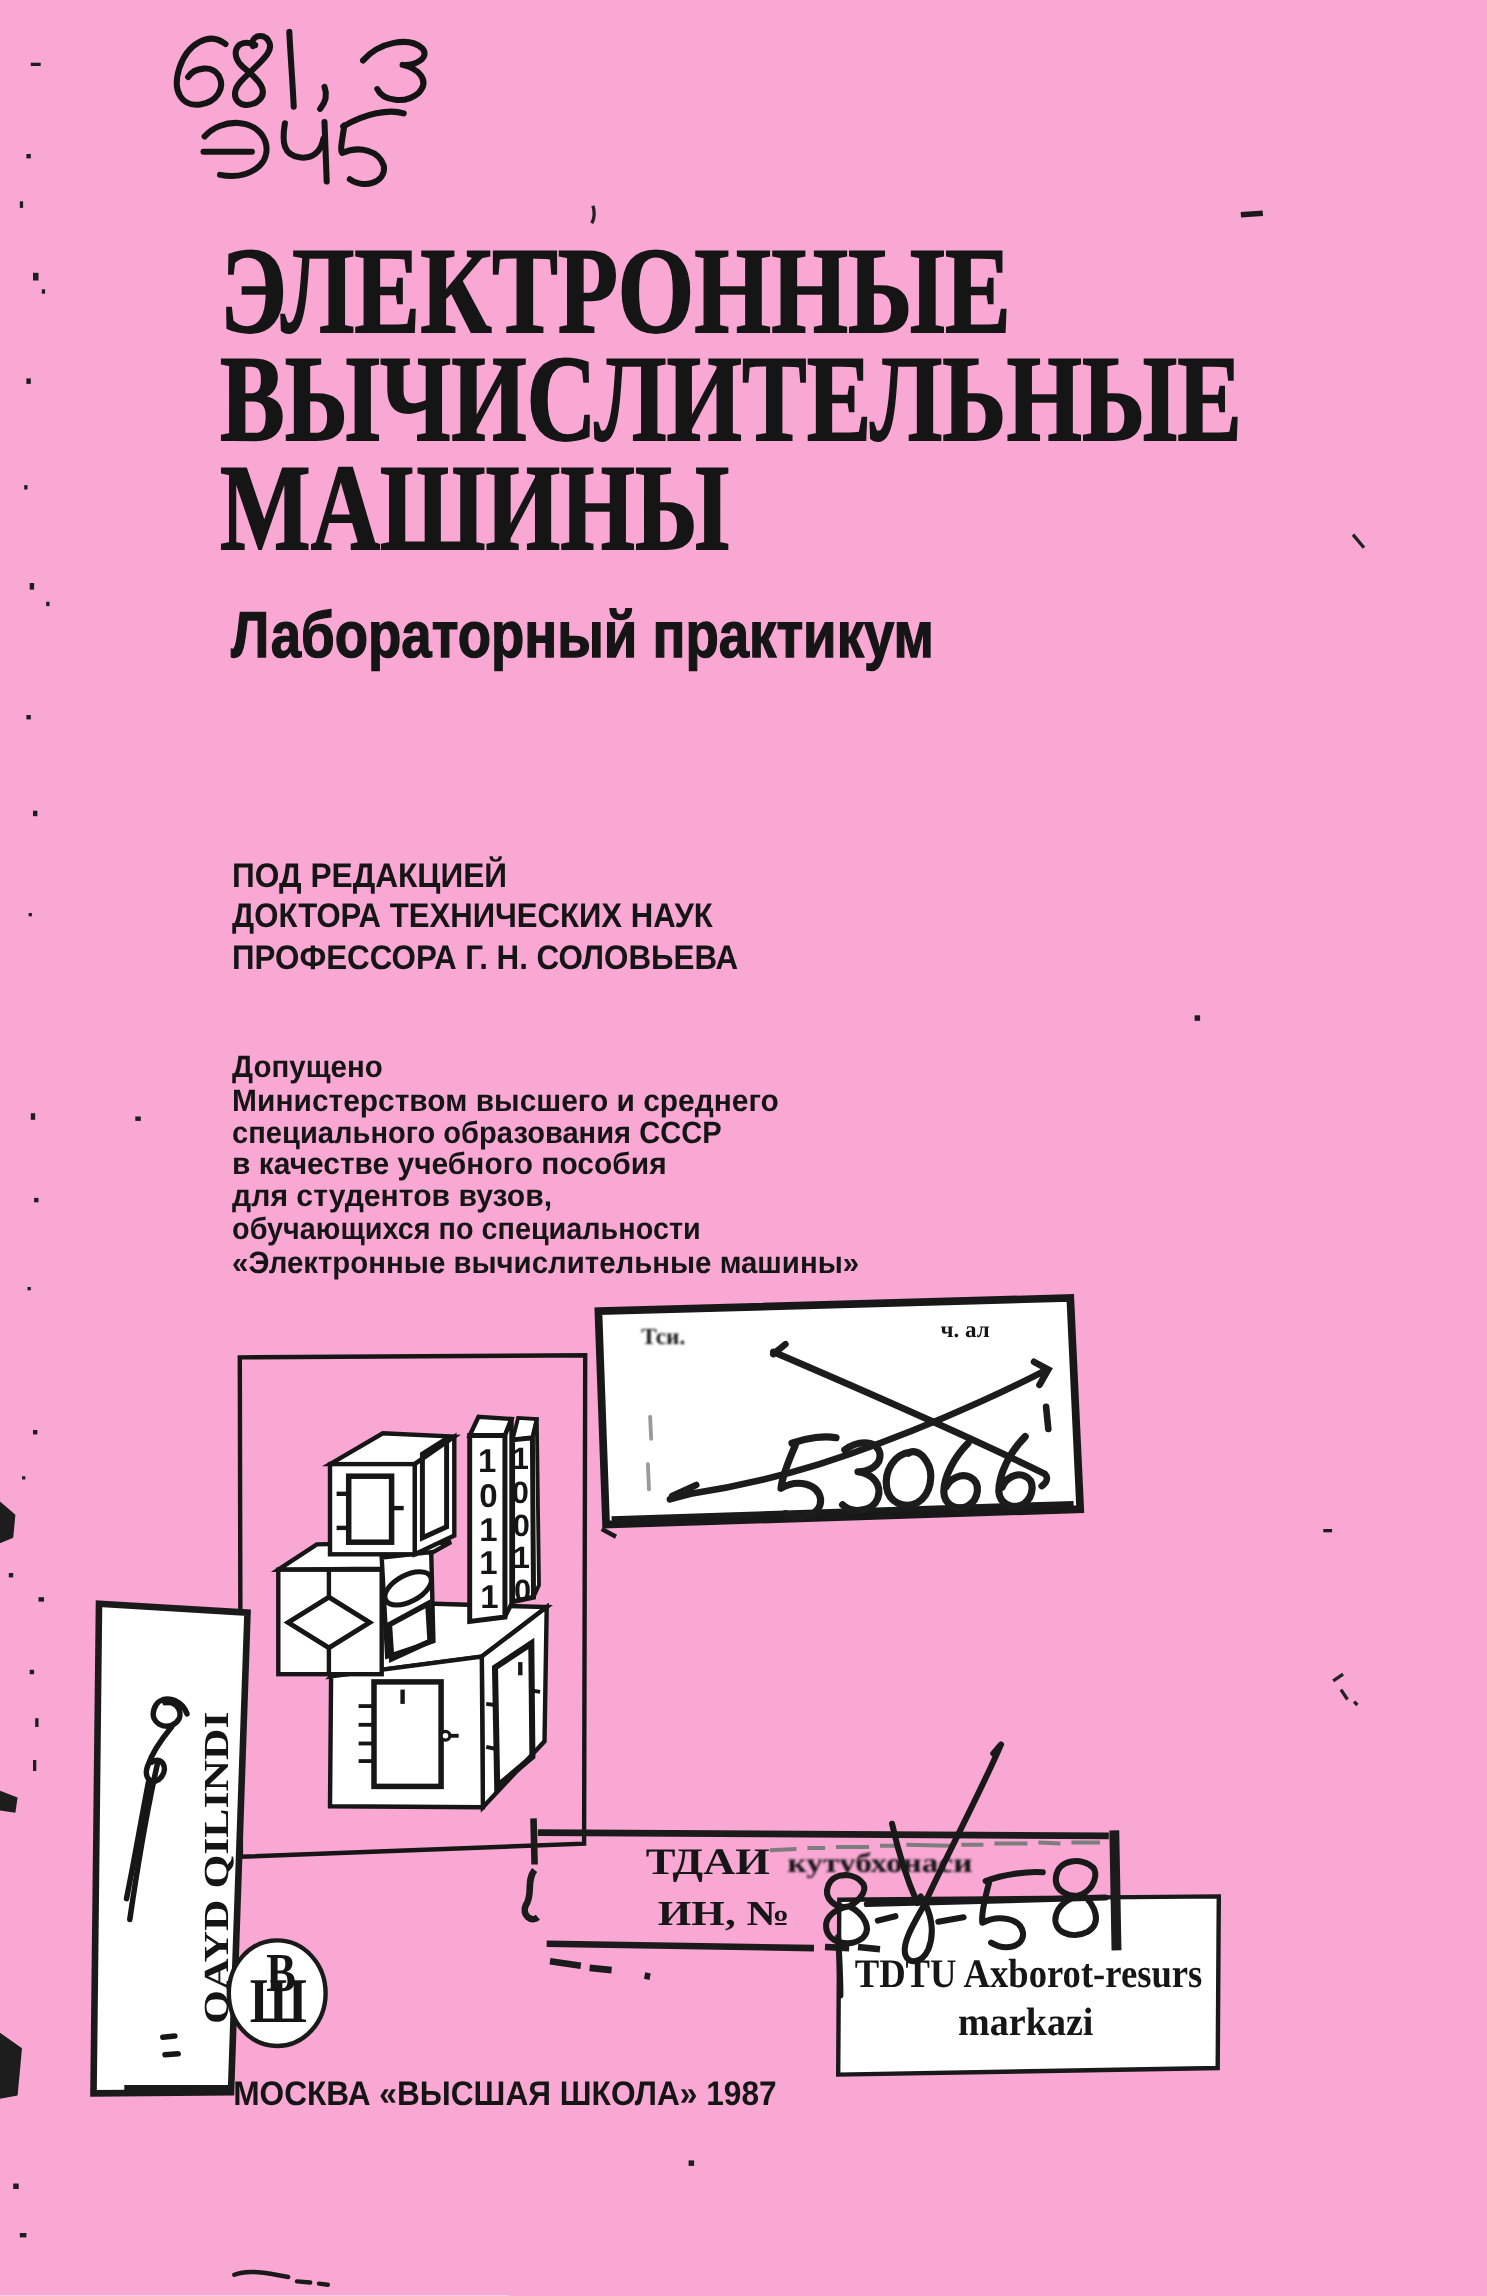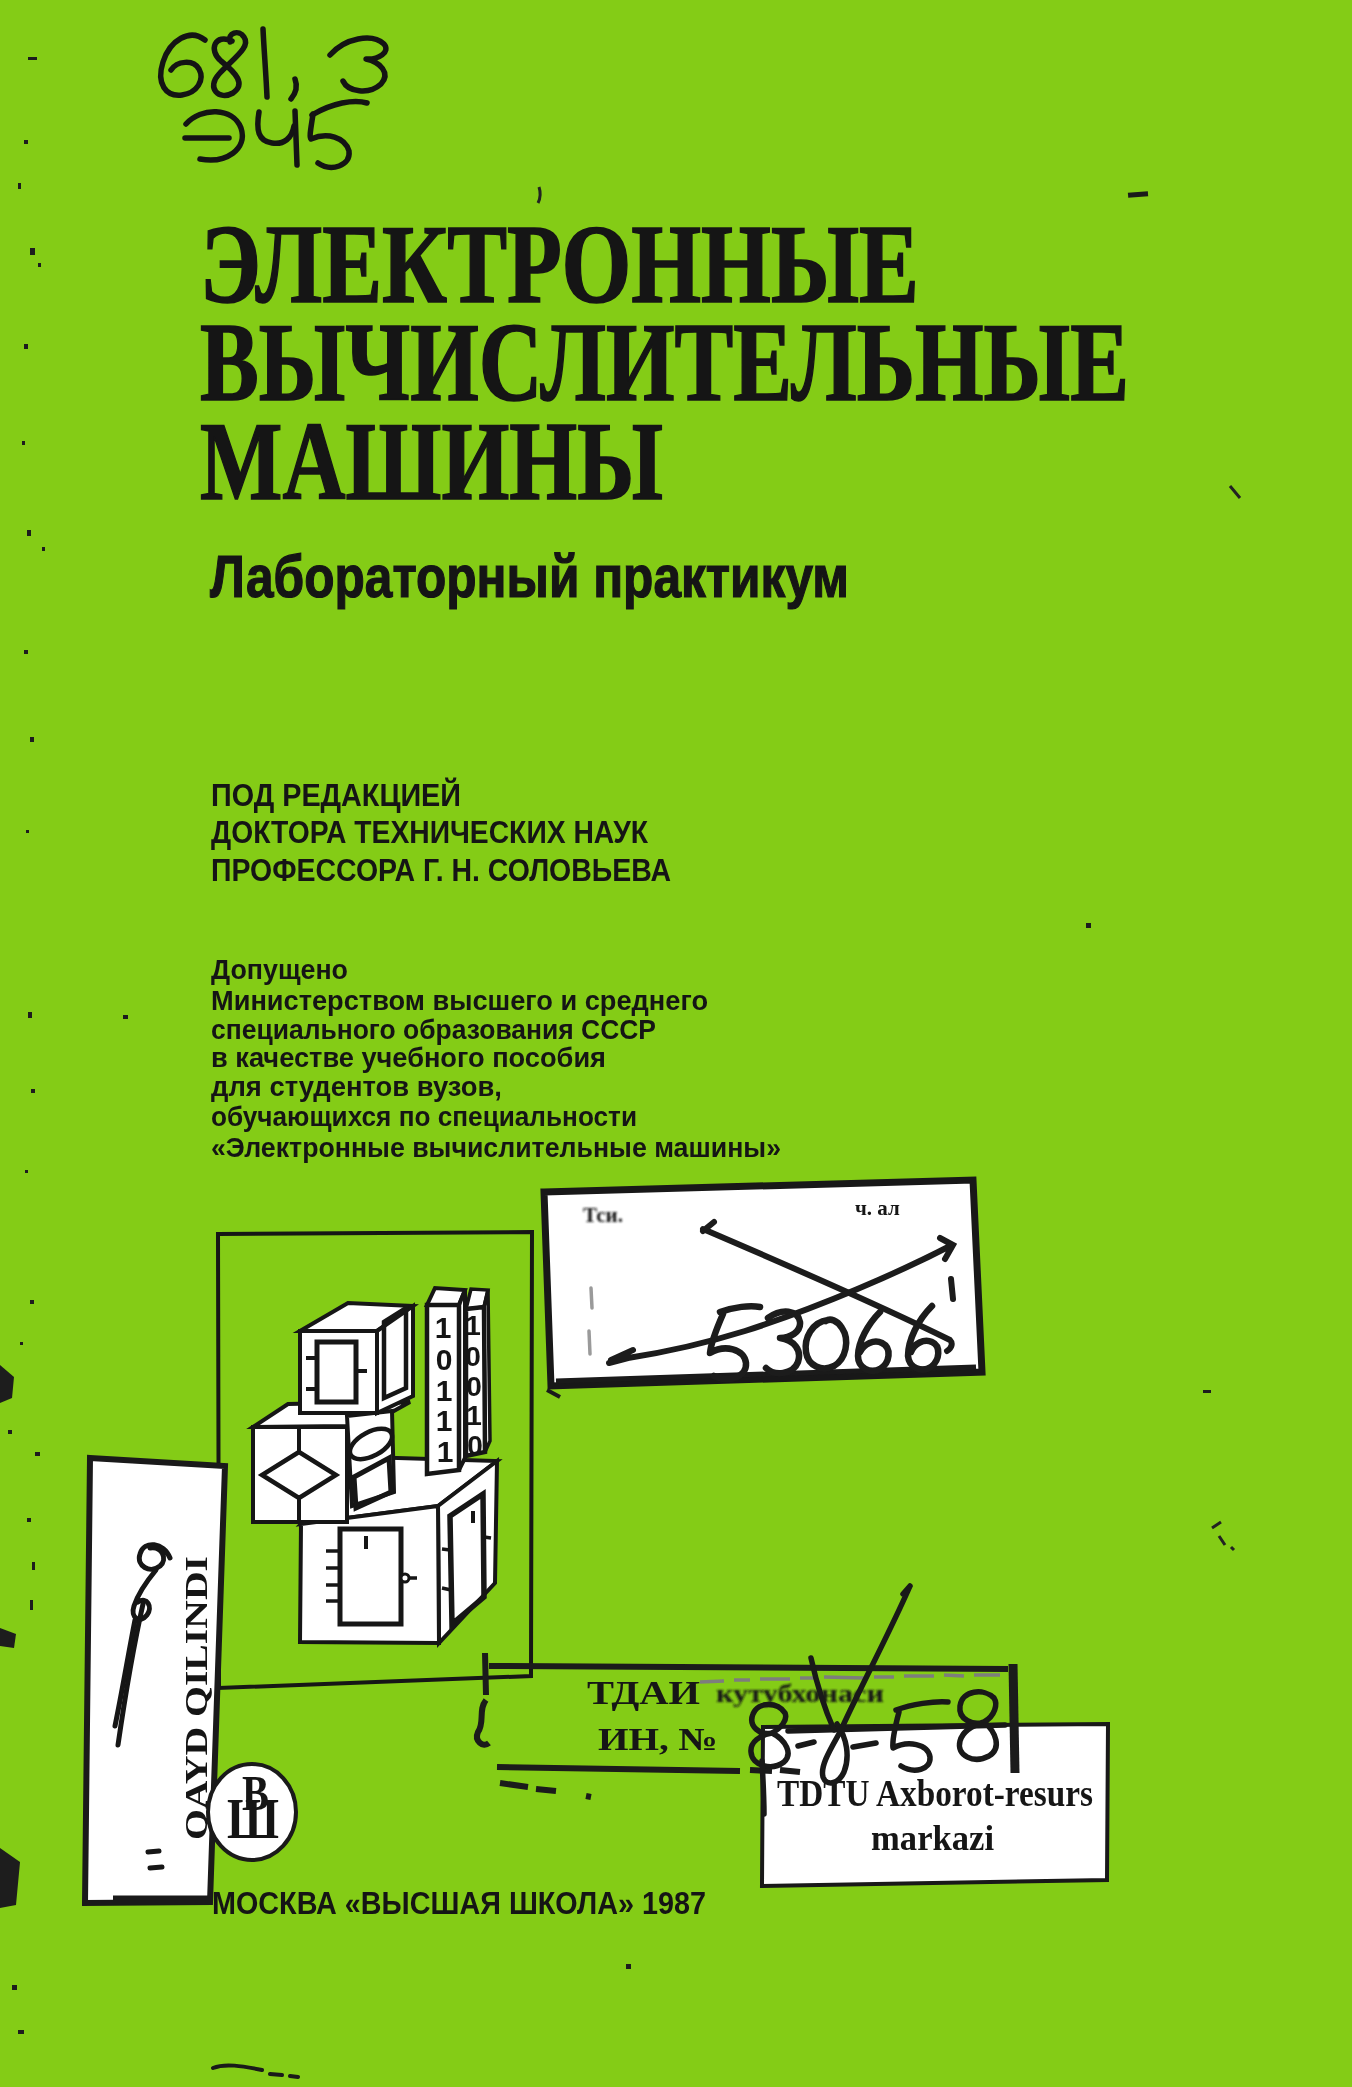--- a/index.html
+++ b/index.html
@@ -1,16 +1,16 @@
 <!DOCTYPE html>
 <html><head>
 <meta charset="utf-8">
 <style>
   html,body{margin:0;padding:0;background:#ffffff;}
-  #page{position:relative;width:1352px;height:2087px;background:#84cc16;overflow:hidden;}
+  #page{position:relative;width:1352px;height:2087px;background:#f9a8d4;overflow:hidden;}
   svg{position:absolute;left:0;top:0;}
   text{fill:#151515;}
 </style>
 </head>
 <body>
 <div id="page">
 <svg width="1352" height="2087" viewBox="0 0 1352 2087">
 <defs>
 <filter id="blur1">
           <feGaussianBlur stdDeviation="1.1"></feGaussianBlur>

